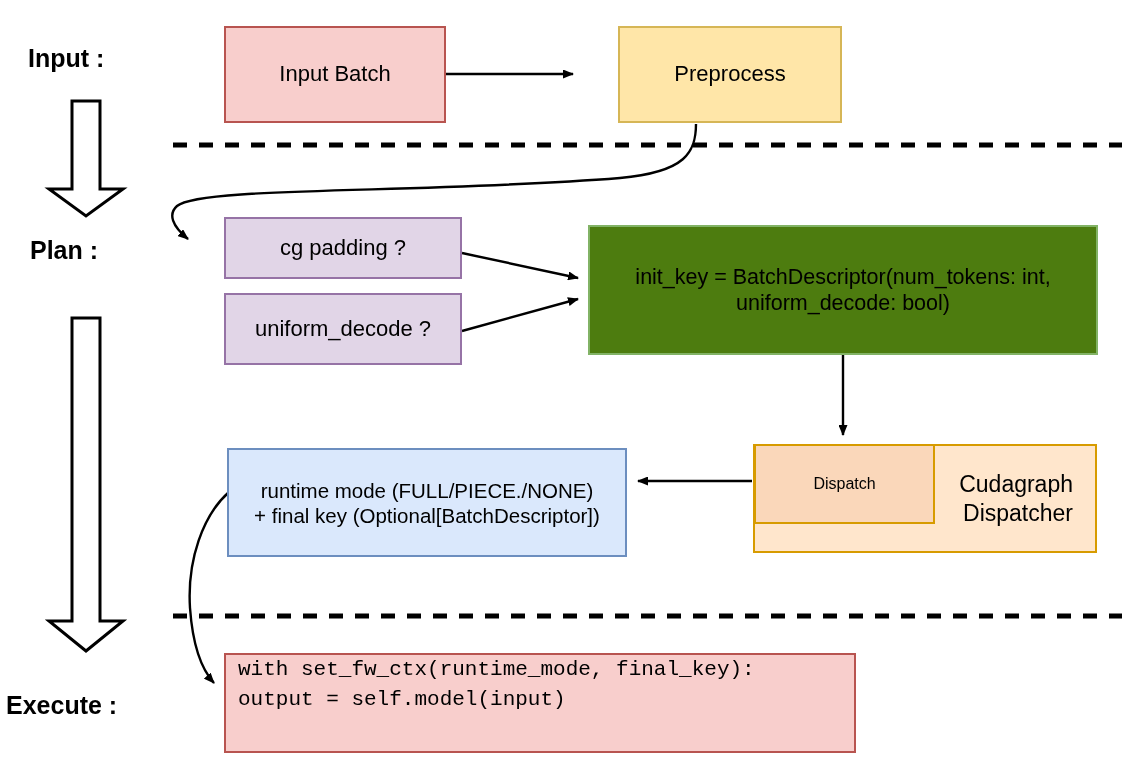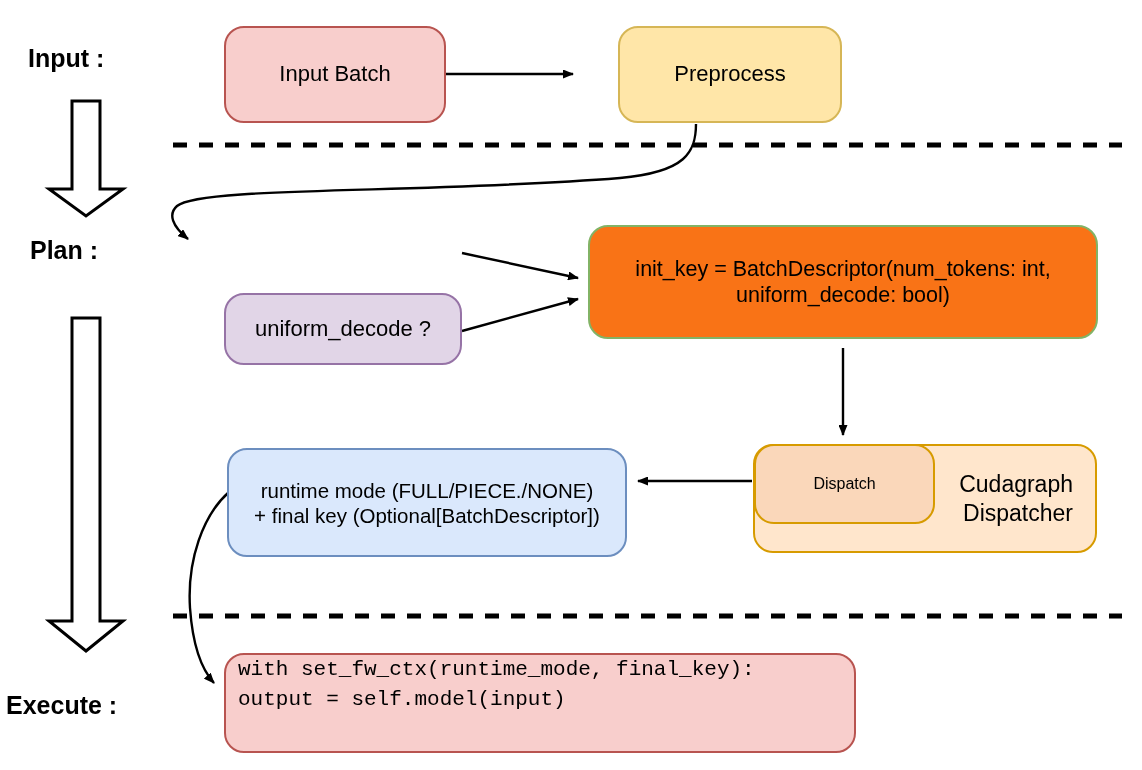--- a/index.html
+++ b/index.html
@@ -14,21 +14,21 @@
     position:absolute;
     font-weight:bold;
     font-size:25px;
     color:#000;
     letter-spacing:0px;
     white-space:nowrap;
   }
   .node{
     position:absolute;
     box-sizing:border-box;
-    border-radius:20px;
+    border-radius:0;
     border-width:2px;
     border-style:solid;
     display:flex;
     align-items:center;
     justify-content:center;
     text-align:center;
     color:#000;
     line-height:1.22;
   }
   .node-text{white-space:pre-line;}
@@ -46,22 +46,22 @@
     left:224px;top:217px;width:238px;height:62px;
     background:#e1d5e7;border-color:#9673a6;
     font-size:22px;
   }
   #node-uniform-decode{
     left:224px;top:293px;width:238px;height:72px;
     background:#e1d5e7;border-color:#9673a6;
     font-size:22px;
   }
   #node-init-key{
-    left:588px;top:225px;width:510px;height:114px;
-    background:#f97316;border-color:#82b366;
+    left:588px;top:225px;width:510px;height:130px;
+    background:#4d7c0f;border-color:#82b366;
     font-size:21.5px;
     padding:0 10px;
   }
   #node-runtime-mode{
     left:227px;top:448px;width:400px;height:109px;
     background:#dae8fc;border-color:#6c8ebf;
     font-size:20.5px;
   }
   #node-cudagraph-dispatcher{
     left:753px;top:444px;width:344px;height:109px;
@@ -131,20 +131,23 @@
   </svg>
 
   <div class="node" id="node-input-batch">
     <span class="node-text">Input Batch</span>
   </div>
 
   <div class="node" id="node-preprocess">
     <span class="node-text">Preprocess</span>
   </div>
 
+  <div class="node" id="node-cg-padding">
+    <span class="node-text">cg padding ?</span>
+  </div>
 
   <div class="node" id="node-uniform-decode">
     <span class="node-text">uniform_decode ?</span>
   </div>
 
   <div class="node" id="node-init-key">
     <span class="node-text">init_key = BatchDescriptor(num_tokens: int,
 uniform_decode: bool)</span>
   </div>
 

